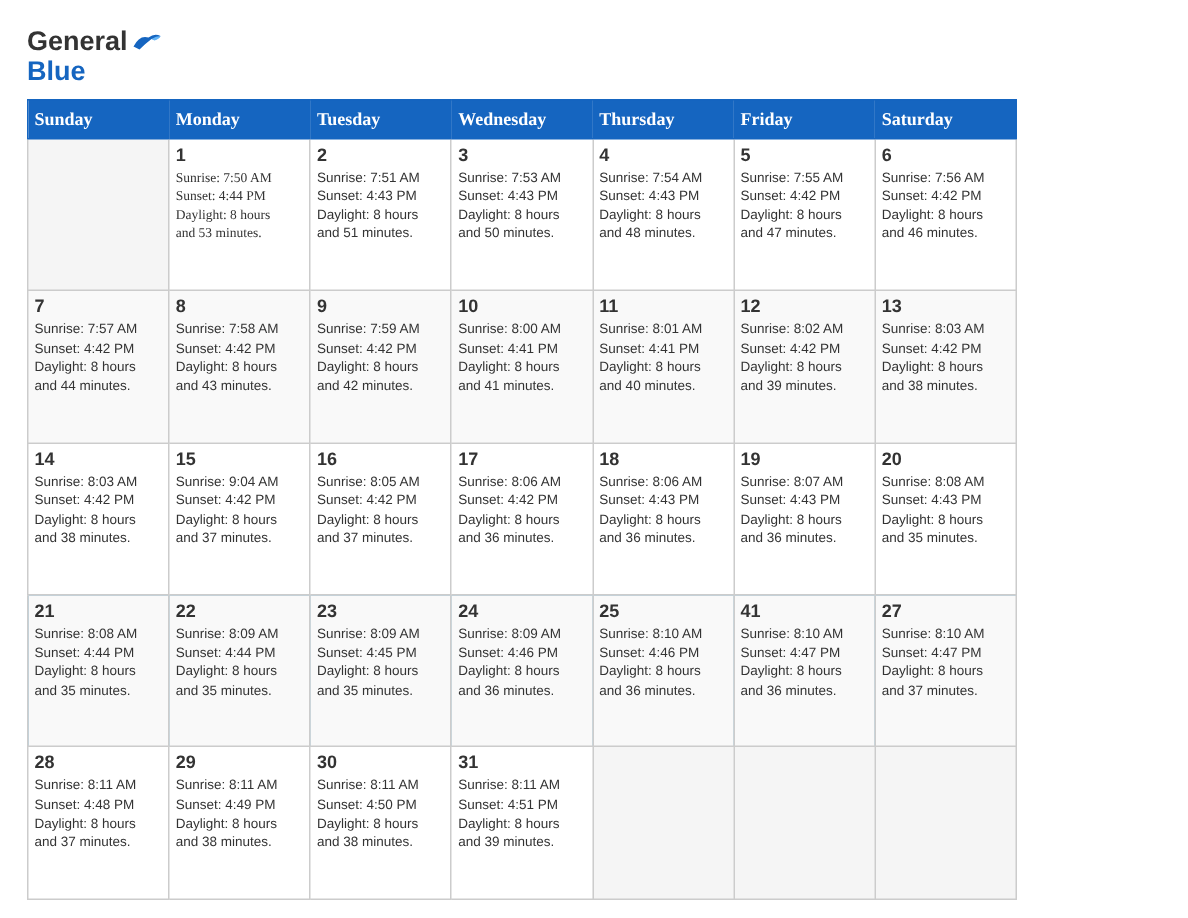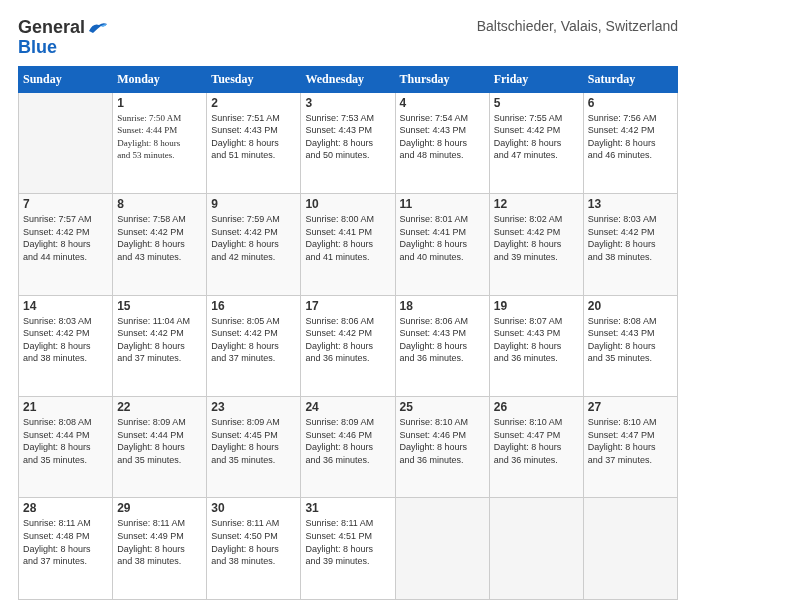--- a/index.html
+++ b/index.html
@@ -102,21 +102,20 @@
       <div style="display:flex; align-items:center;">
         <span class="logo-text logo-general">General</span>
         <svg width="22" height="14" viewBox="0 0 22 14" style="margin-left:2px;">
           <path d="M2,10 Q6,2 12,4 Q16,1 20,3 Q18,6 14,5 Q10,8 6,12 Z" fill="#1565c0"></path>
           <path d="M14,5 Q17,3 20,3 Q19,5 16,6 Z" fill="#64b5f6"></path>
         </svg>
       </div>
       <span class="logo-text logo-blue">Blue</span>
     </div>
     <div class="title-block">
-      <div class="location">Baltschieder, Valais, Switzerland</div>
     </div>
   </div>
 
   <table class="calendar">
     <thead>
       <tr>
       <th>Sunday</th>
           <th>Monday</th>
           <th>Tuesday</th>
           <th>Wednesday</th>
@@ -225,21 +224,21 @@
         <tr>
           <td>
             <span class="day-number">14</span>
             <div class="day-info" style="white-space: pre-line;">Sunrise: 8:03 AM
 Sunset: 4:42 PM
 Daylight: 8 hours
 and 38 minutes.</div>
           </td>
           <td>
             <span class="day-number">15</span>
-            <div class="day-info" style="white-space: pre-line;">Sunrise: 11:04 AM
+            <div class="day-info" style="white-space: pre-line;">Sunrise: 9:04 AM
 Sunset: 4:42 PM
 Daylight: 8 hours
 and 37 minutes.</div>
           </td>
           <td>
             <span class="day-number">16</span>
             <div class="day-info" style="white-space: pre-line;">Sunrise: 8:05 AM
 Sunset: 4:42 PM
 Daylight: 8 hours
 and 37 minutes.</div>
@@ -303,21 +302,21 @@
 and 36 minutes.</div>
           </td>
           <td>
             <span class="day-number">25</span>
             <div class="day-info" style="white-space: pre-line;">Sunrise: 8:10 AM
 Sunset: 4:46 PM
 Daylight: 8 hours
 and 36 minutes.</div>
           </td>
           <td>
-            <span class="day-number">26</span>
+            <span class="day-number">41</span>
             <div class="day-info" style="white-space: pre-line;">Sunrise: 8:10 AM
 Sunset: 4:47 PM
 Daylight: 8 hours
 and 36 minutes.</div>
           </td>
           <td>
             <span class="day-number">27</span>
             <div class="day-info" style="white-space: pre-line;">Sunrise: 8:10 AM
 Sunset: 4:47 PM
 Daylight: 8 hours

